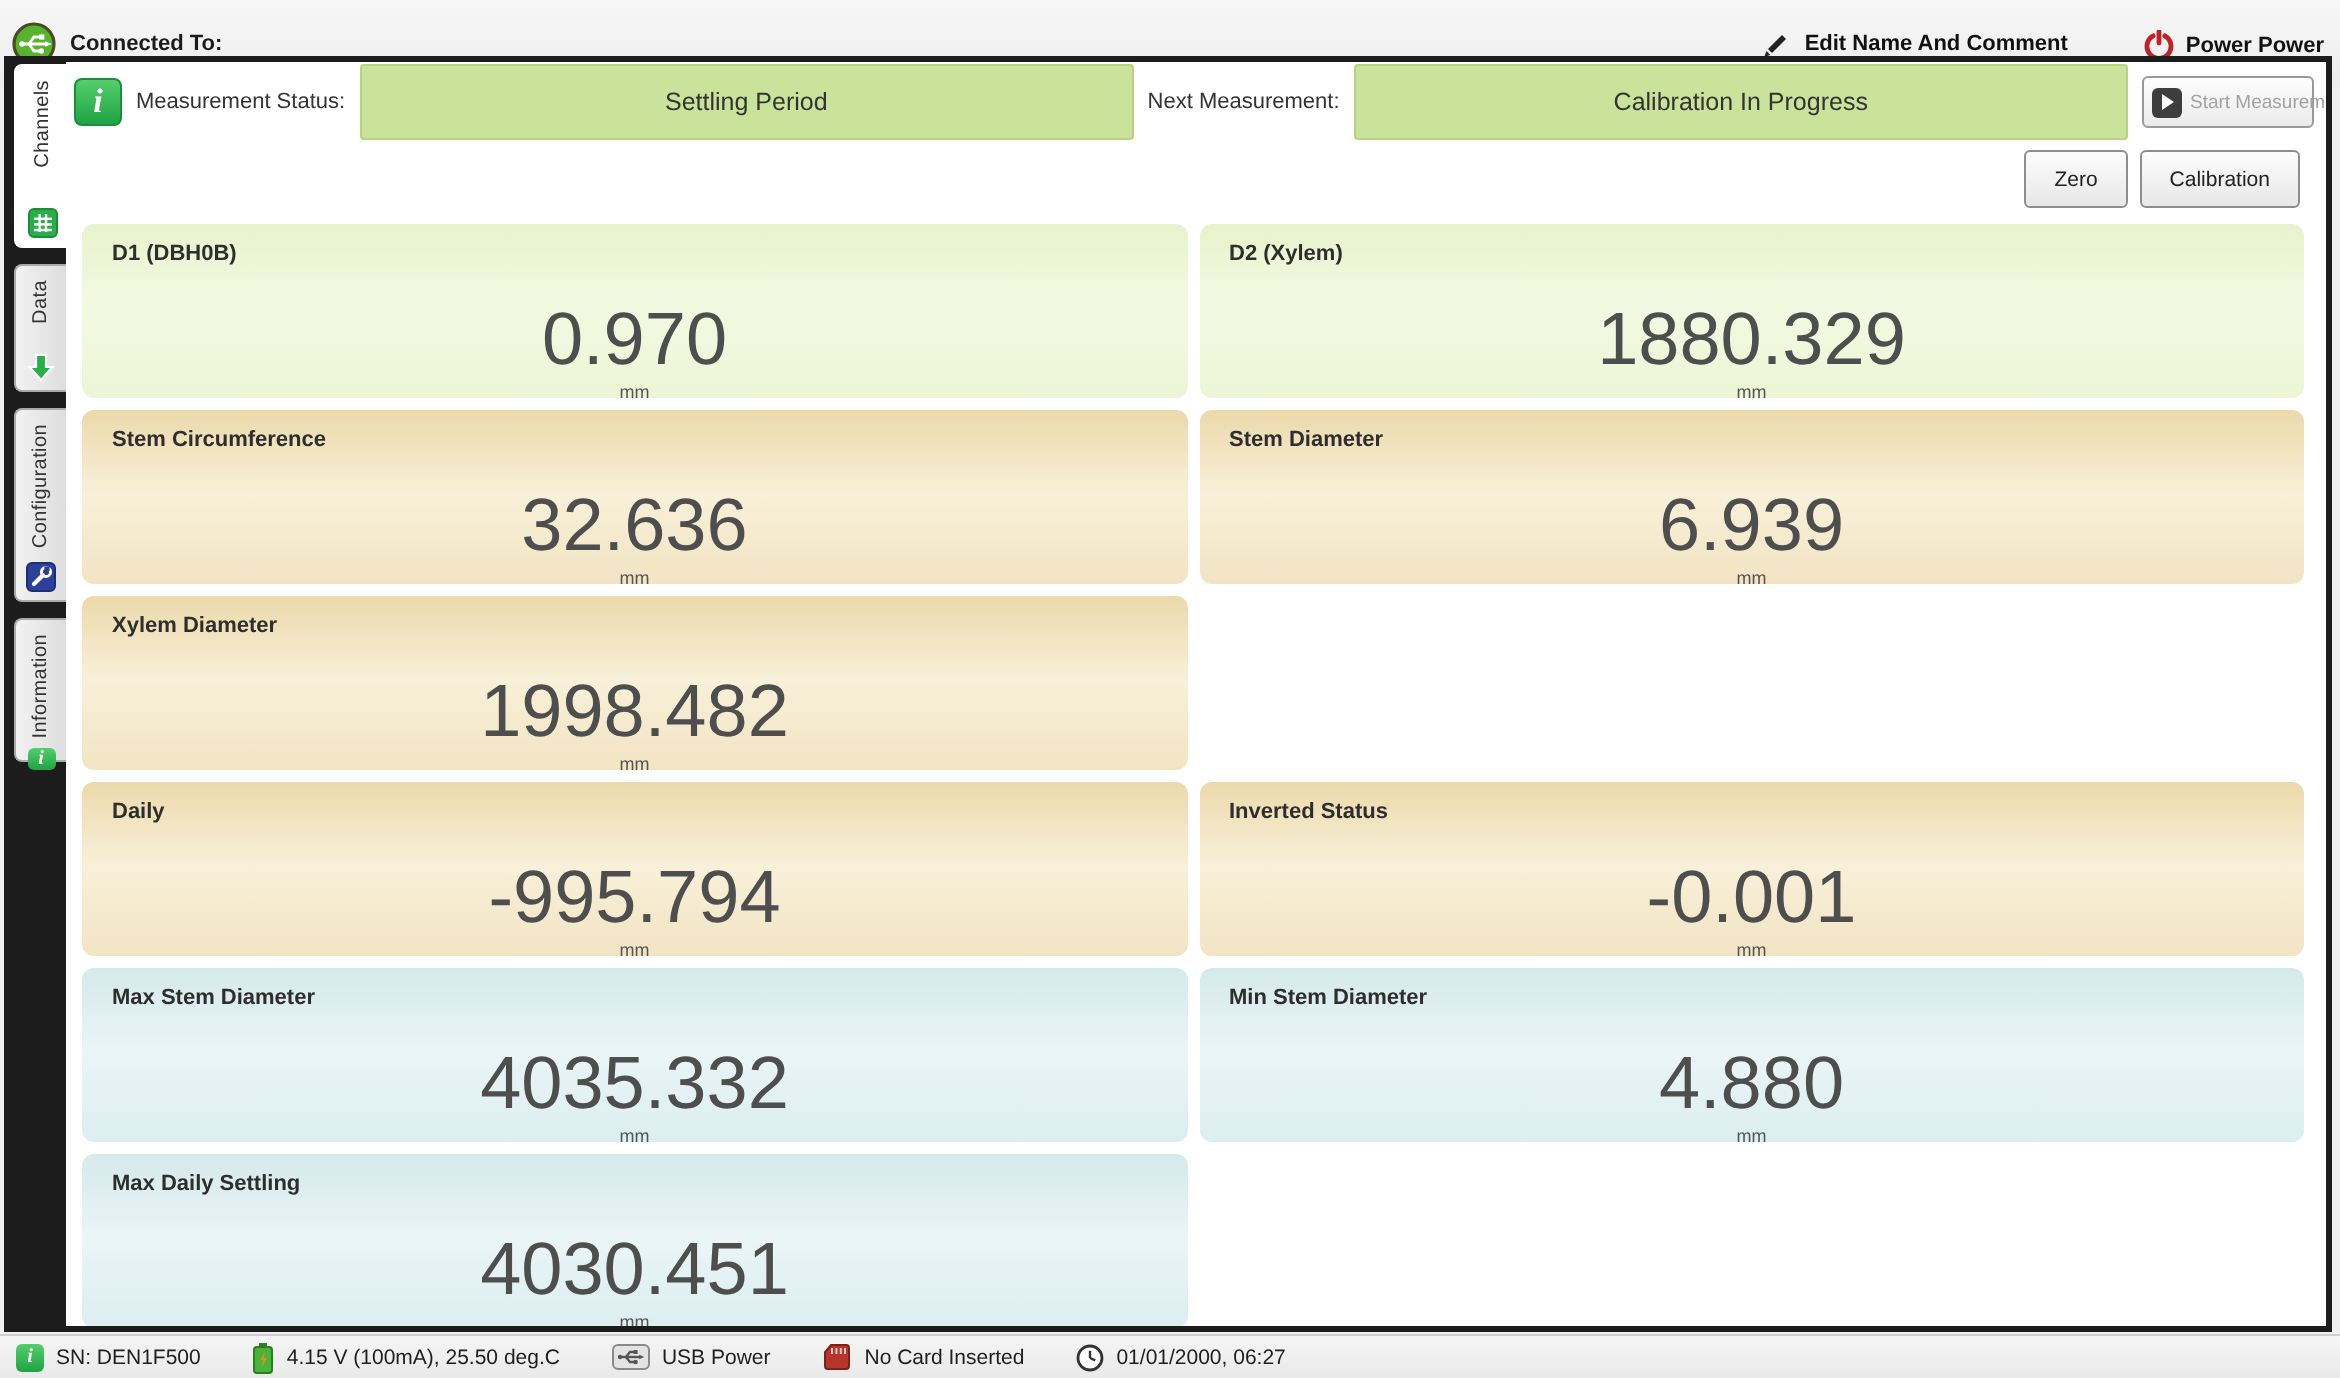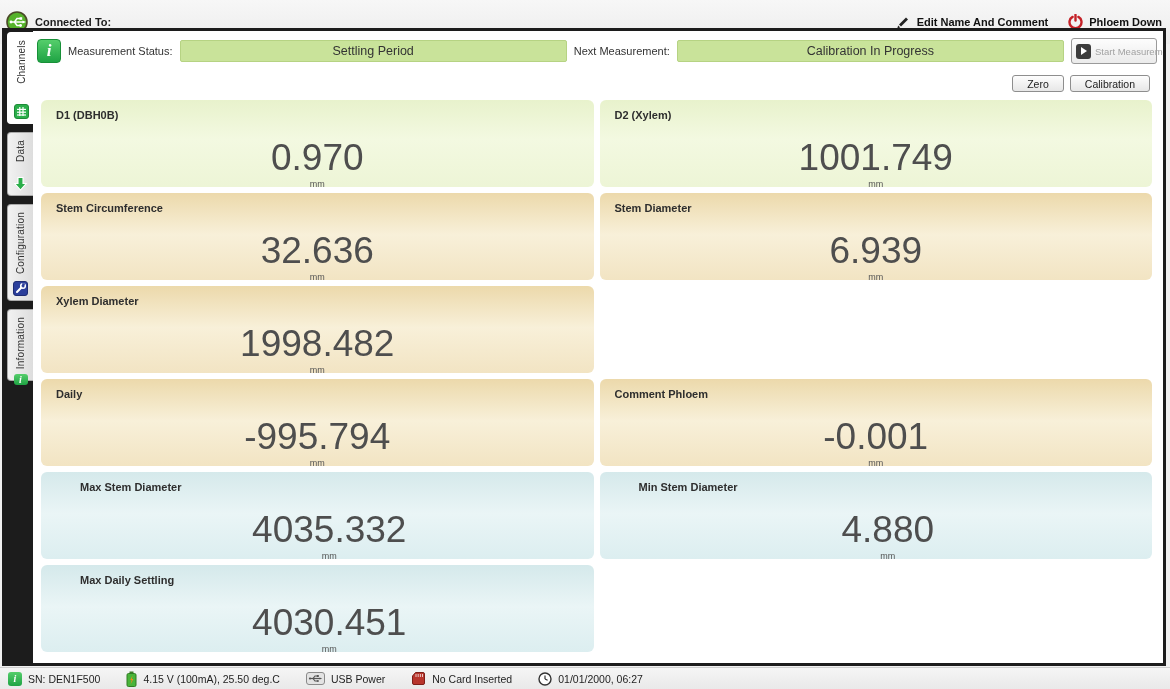--- a/index.html
+++ b/index.html
@@ -4,21 +4,21 @@
 <style>
   * { margin:0; padding:0; box-sizing:border-box; }
   html,body { width:1170px; height:689px; overflow:hidden; }
   body { font-family:"Liberation Sans", sans-serif; background:#f0f0f0; position:relative; }
 
   
   .topbar { height:44px; display:flex; align-items:center; padding:0 8px 0 6px;
             background:linear-gradient(#f7f7f7,#ececec); }
   .topbar .left { display:flex; align-items:center; gap:7px; }
   .connected-label { font-size:11px; font-weight:bold; color:#1c1c1c; }
-  .topbar .right { margin-left:auto; display:flex; align-items:flex-start; gap:20px; }
+  .topbar .right { margin-left:auto; display:flex; align-items:flex-end; gap:38px; }
   .topbtn { display:flex; align-items:center; gap:6px; font-size:11px; font-weight:600;
             color:#111; cursor:default; }
 
   
   .frame { position:absolute; left:2px; right:4px; top:28px; bottom:23px;
            background:#1c1c1c; padding:3px; display:flex; }
 
   
   .tabstrip { width:28px; background:#1c1c1c; display:flex; flex-direction:column; padding-top:1px; }
   .vtab { width:26px; margin-left:2px; margin-bottom:8px; border-radius:4px 0 0 4px;
@@ -33,48 +33,48 @@
 
   
   .content { flex:1; background:#ffffff; position:relative; overflow:hidden; }
 
   .status-row { display:flex; align-items:center; gap:7px; padding:6px 6px 0 4px; height:34px; }
   .info-sq { width:24px; height:24px; border-radius:4px; flex:0 0 auto;
              background:linear-gradient(#55ce6b,#1fa344); border:1px solid #189038;
              display:flex; align-items:center; justify-content:center;
              color:#fff; font:italic bold 17px "Liberation Serif", serif; }
   .status-label { font-size:11px; color:#333; white-space:nowrap; }
-  .green-bar { height:22px; background:#c9e39a; border:1px solid #b6d383; border-radius:2px;
+  .green-bar { height:38px; background:#c9e39a; border:1px solid #b6d383; border-radius:2px;
                display:flex; align-items:center; justify-content:center;
                font-size:12.5px; color:#333; }
   .bar1 { width:424px; } .bar2 { width:424px; }
   .start-btn { height:26px; width:86px; display:flex; align-items:center; gap:4px; padding:0 4px;
                border:1px solid #9a9a9a; border-radius:3px;
                background:linear-gradient(#fdfdfd,#ebebeb); }
   .start-btn span { font-size:9.5px; color:#a2a2a2; white-space:nowrap; }
   .play-sq { width:15px; height:15px; border-radius:3px; background:#3d3d3d; flex:0 0 auto;
              display:flex; align-items:center; justify-content:center; }
   .play-sq i { display:block; width:0; height:0; border-left:6px solid #fff;
                border-top:4px solid transparent; border-bottom:4px solid transparent; margin-left:2px; }
 
   .toolbar-row { display:flex; justify-content:flex-end; gap:6px; padding:10px 13px 5px; }
-  .btn { height:17px; padding:0 14px; font-size:10.5px; color:#222;
+  .btn { height:29px; padding:0 14px; font-size:10.5px; color:#222;
          border:1px solid #8e8e8e; border-radius:3px;
          background:linear-gradient(#fdfdfd,#e7e7e7); display:flex; align-items:center; }
 
   
   .channel-grid { display:grid; grid-template-columns:1fr 1fr; grid-auto-rows:87px;
                   gap:6px 6px; margin:3px 11px 0 8px; }
   .card { border-radius:6px; position:relative; padding-top:9px; overflow:hidden; }
   .card-label { font-size:11px; font-weight:bold; color:#2e2e2e; margin-left:15px; }
   .card-value { text-align:center; font-size:37px; color:#4e4e4e; line-height:38px; margin-top:18px; }
   .card-unit { text-align:center; font-size:9px; color:#555; margin-top:2px; }
   .tone-green { background:linear-gradient(180deg,#e8f2cc 0%,#f3f9e1 45%,#edf5d6 100%); }
   .tone-tan   { background:linear-gradient(180deg,#ecd9ab 0%,#f8f0d9 48%,#f2e4c3 100%); }
-  .tone-blue  { background:linear-gradient(180deg,#d5e9eb 0%,#eaf5f6 48%,#dceef0 100%);padding-left:24px; }
+  .tone-blue  { background:linear-gradient(180deg,#d5e9eb 0%,#eaf5f6 48%,#dceef0 100%); }
 
   
   .statusbar { position:absolute; left:0; right:0; bottom:0; height:22px;
                background:linear-gradient(#f5f5f5,#e9e9e9); border-top:1px solid #cfcfcf;
                display:flex; align-items:center; gap:26px; padding:0 8px; }
   .sb-item { display:flex; align-items:center; gap:6px; font-size:10.5px; color:#1e1e1e; }
   .sb-i { width:14px; height:14px; border-radius:3px; background:linear-gradient(#55ce6b,#1fa344);
           color:#fff; font:italic bold 10px "Liberation Serif", serif;
           display:flex; align-items:center; justify-content:center; }
 
@@ -112,21 +112,21 @@
       </span>
       <span>Edit Name And Comment</span>
     </div>
     <div class="topbtn">
       <span>
         <svg width="15" height="15" viewBox="0 0 15 15">
           <path d="M4.6 2.9 A6 6 0 1 0 10.4 2.9" fill="none" stroke="#c42127" stroke-width="2.4" stroke-linecap="round"></path>
           <line x1="7.5" y1="0.8" x2="7.5" y2="6.5" stroke="#c42127" stroke-width="2.4" stroke-linecap="round"></line>
         </svg>
       </span>
-      <span>Phloem Down</span>
+      <span>Power Power</span>
     </div>
   </div>
 </div>
 
 <div class="frame">
 
   <div class="tabstrip">
     <div class="vtab active t-channels">
       <span class="vtab-label">Channels</span>
       <span class="ticon">
@@ -189,21 +189,21 @@
     </div>
 
     <div class="channel-grid">
         <div class="card tone-green" style="grid-area: 1 / 1;">
         <div class="card-label">D1 (DBH0B)</div>
         <div class="card-value">0.970</div>
         <div class="card-unit">mm</div>
       </div>
         <div class="card tone-green" style="grid-area: 1 / 2;">
         <div class="card-label">D2 (Xylem)</div>
-        <div class="card-value">1001.749</div>
+        <div class="card-value">1880.329</div>
         <div class="card-unit">mm</div>
       </div>
         <div class="card tone-tan" style="grid-area: 2 / 1;">
         <div class="card-label">Stem Circumference</div>
         <div class="card-value">32.636</div>
         <div class="card-unit">mm</div>
       </div>
         <div class="card tone-tan" style="grid-area: 2 / 2;">
         <div class="card-label">Stem Diameter</div>
         <div class="card-value">6.939</div>
@@ -213,21 +213,21 @@
         <div class="card-label">Xylem Diameter</div>
         <div class="card-value">1998.482</div>
         <div class="card-unit">mm</div>
       </div>
         <div class="card tone-tan" style="grid-area: 4 / 1;">
         <div class="card-label">Daily</div>
         <div class="card-value">-995.794</div>
         <div class="card-unit">mm</div>
       </div>
         <div class="card tone-tan" style="grid-area: 4 / 2;">
-        <div class="card-label">Comment Phloem</div>
+        <div class="card-label">Inverted Status</div>
         <div class="card-value">-0.001</div>
         <div class="card-unit">mm</div>
       </div>
         <div class="card tone-blue" style="grid-area: 5 / 1;">
         <div class="card-label">Max Stem Diameter</div>
         <div class="card-value">4035.332</div>
         <div class="card-unit">mm</div>
       </div>
         <div class="card tone-blue" style="grid-area: 5 / 2;">
         <div class="card-label">Min Stem Diameter</div>

